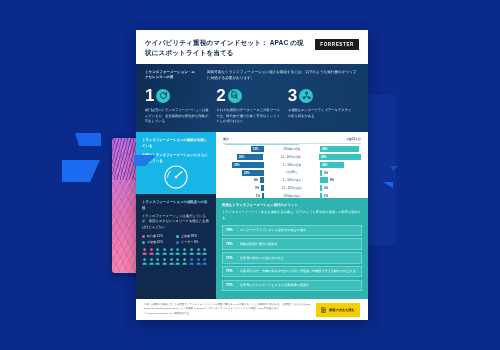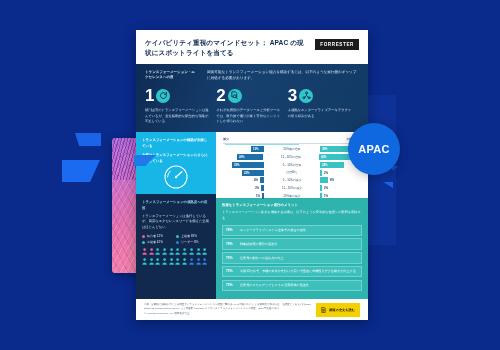--- a/index.html
+++ b/index.html
@@ -537,17 +537,14 @@
             <path d="M2 1h7l3 3v13H2z"></path>
               <path d="M4 7h6M4 10h6M4 13h4"></path>
           </svg>
         </span>
         <span>調査の全文を読む</span>
       </div>
     </div>
 
   </div>
 
-  <div class="apac">
-    <span>APAC</span>
-  </div>
 
 </div>
 
 </body></html>

